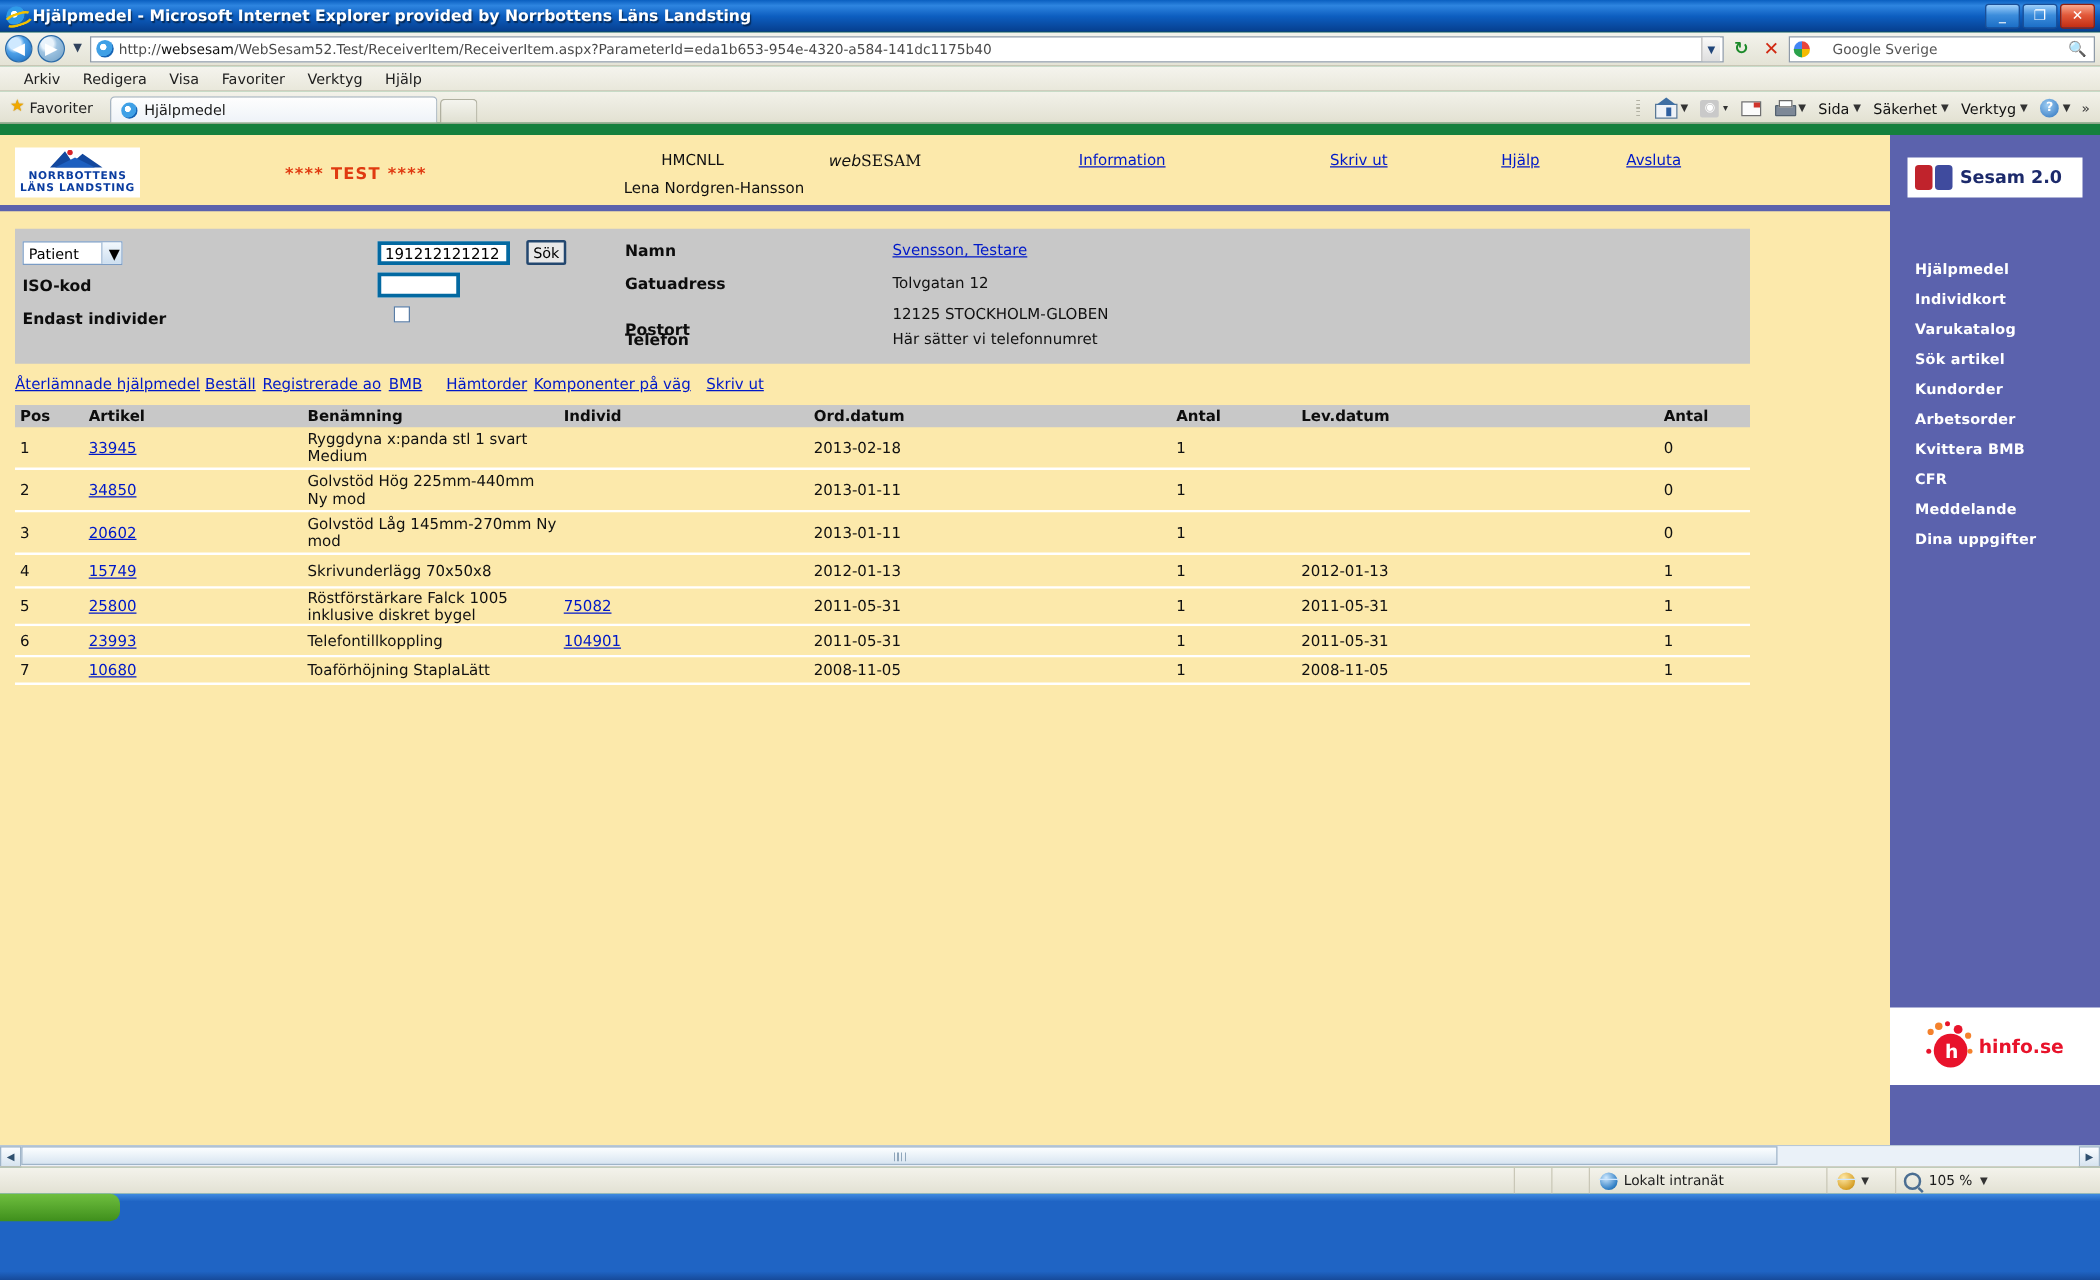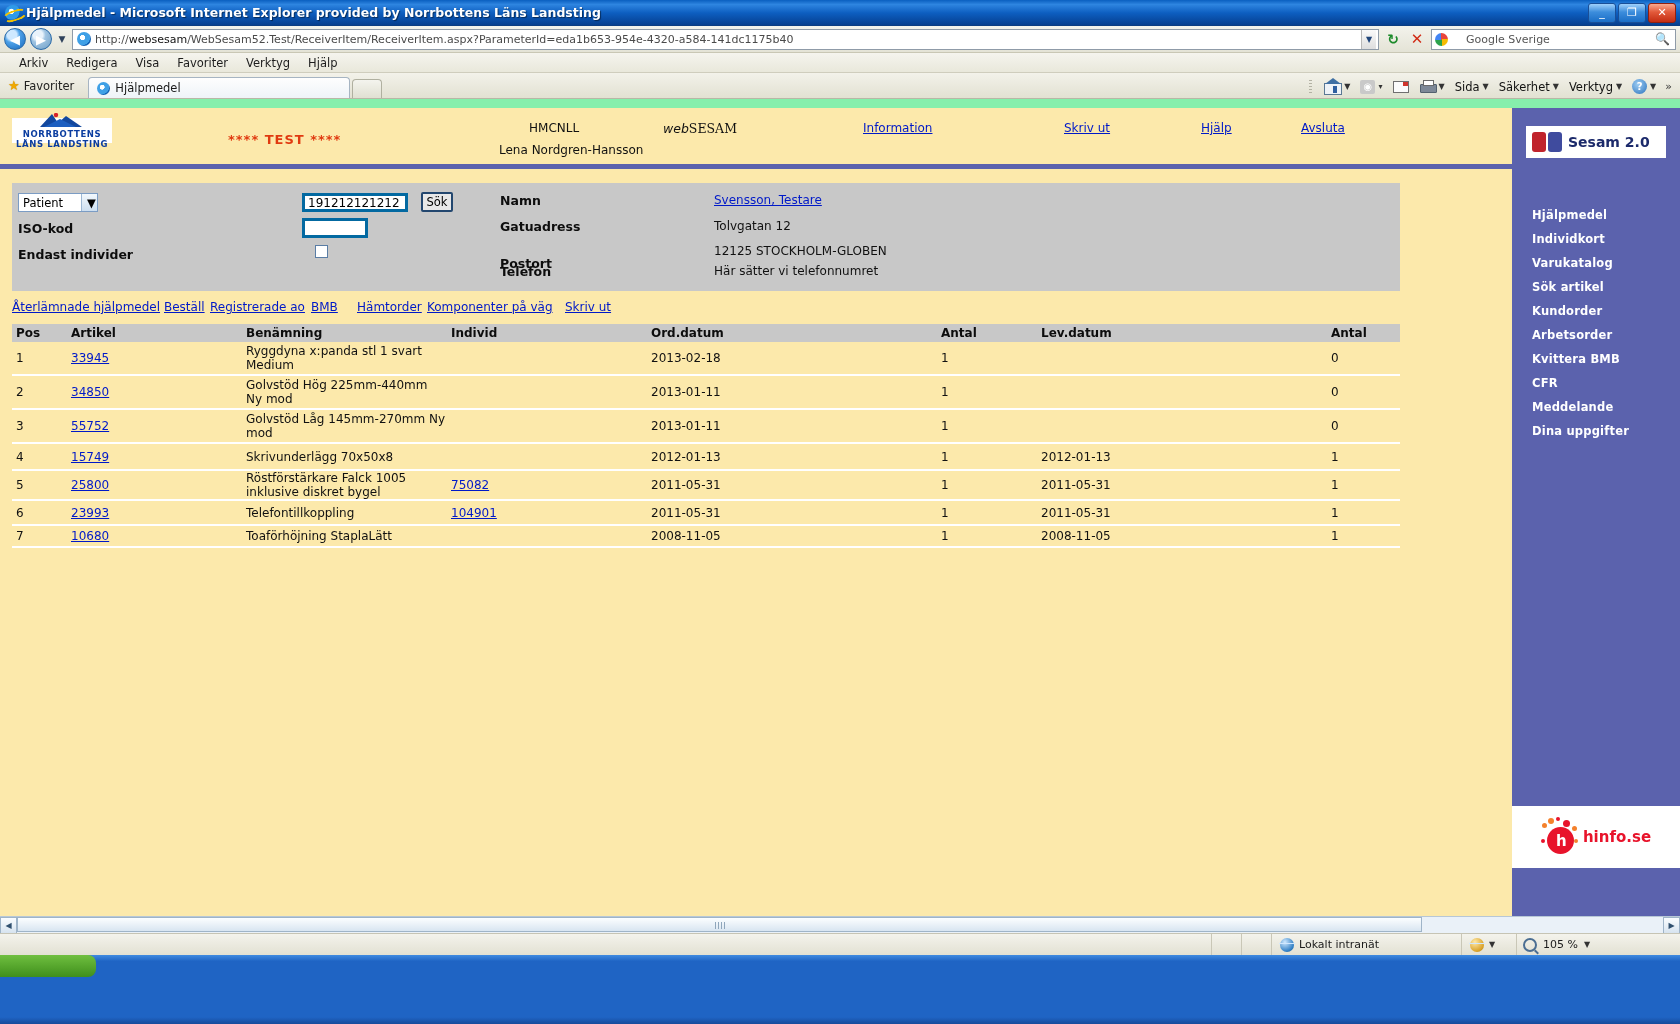--- a/index.html
+++ b/index.html
@@ -5,21 +5,21 @@
   * { box-sizing: border-box; }
   html, body {
     margin: 0; padding: 0;
     width: 1680px; height: 1024px;
     font-family: "DejaVu Sans", "Liberation Sans", sans-serif;
     overflow: hidden;
     background: #ffffff;
   }
 
   
-  .ie-window { width: 1680px; height: 1024px; position: relative; background:#86efac; }
+  .ie-window { width: 1680px; height: 1024px; position: relative; background:#15803d; }
 
   .titlebar {
     height: 26px;
     background: linear-gradient(to bottom, #0a5fc0 0%, #2e85e0 18%, #0d5ec0 52%, #063f8f 100%);
     display: flex; align-items: center;
     padding: 0 2px 0 5px;
     border-bottom: 1px solid #0b3d82;
   }
   .title-ico {
     width: 16px; height: 16px; flex: 0 0 16px;
@@ -144,21 +144,21 @@
     position: absolute; left: 0; top: 108px;
     width: 1680px; height: 808px;
     background: #fce9ab;
     overflow: hidden;
   }
   .page-inner { position: relative; width: 1512px; height: 808px; }
 
   .app-header { position: relative; height: 56px; }
   .logo-box {
     position: absolute; left: 12px; top: 10px;
-    width: 100px; height: 25px; background: #fff;
+    width: 100px; height: 40px; background: #fff;
     display: flex; flex-direction: column; align-items: center; justify-content: center;
   }
   .logo-mark { width: 52px; height: 15px; position: relative; margin-bottom:1px; }
   .logo-mark svg { display:block; }
   .logo-t1 { font-size: 8.5px; font-weight: bold; color: #0b3da0; letter-spacing: .6px; line-height: 10px;}
   .logo-t2 { font-size: 8.5px; font-weight: bold; color: #0b3da0; letter-spacing: .6px; line-height: 10px;}
   .test-label {
     position: absolute; left: 228px; top: 24px;
     color: #e03a10; font-size: 13px; font-weight: bold; letter-spacing: 1px;
   }
@@ -479,21 +479,21 @@
           <div class="c-ben">Golvstöd Hög 225mm-440mm Ny mod</div>
           <div class="c-ind"></div>
           <div class="c-ord">2013-01-11</div>
           <div class="c-ant">1</div>
           <div class="c-lev"></div>
           <div class="c-ant2">0</div>
         </div>
 
         <div class="tr" style="height:34px">
           <div class="c-pos">3</div>
-          <div class="c-art"><a class="lnk">55752</a></div>
+          <div class="c-art"><a class="lnk">20602</a></div>
           <div class="c-ben">Golvstöd Låg 145mm-270mm Ny mod</div>
           <div class="c-ind"></div>
           <div class="c-ord">2013-01-11</div>
           <div class="c-ant">1</div>
           <div class="c-lev"></div>
           <div class="c-ant2">0</div>
         </div>
 
         <div class="tr" style="height:27px">
           <div class="c-pos">4</div>

